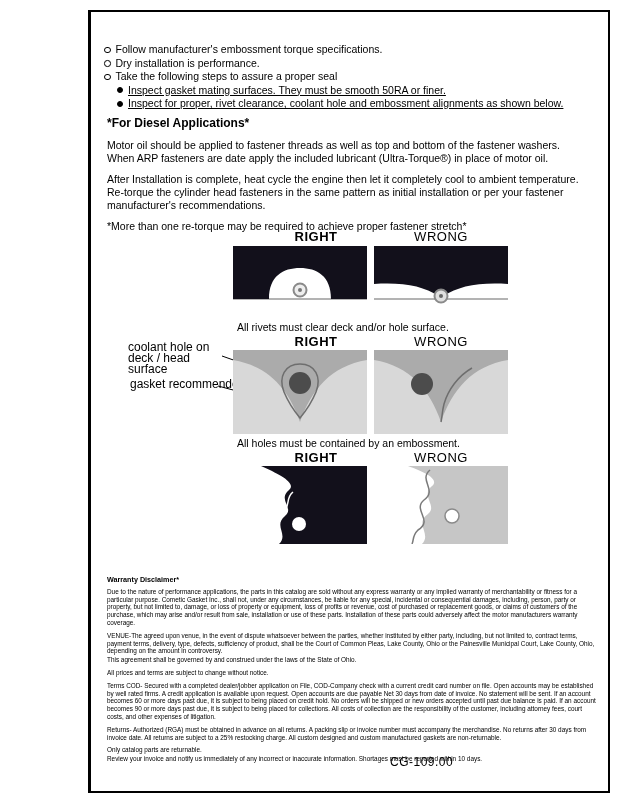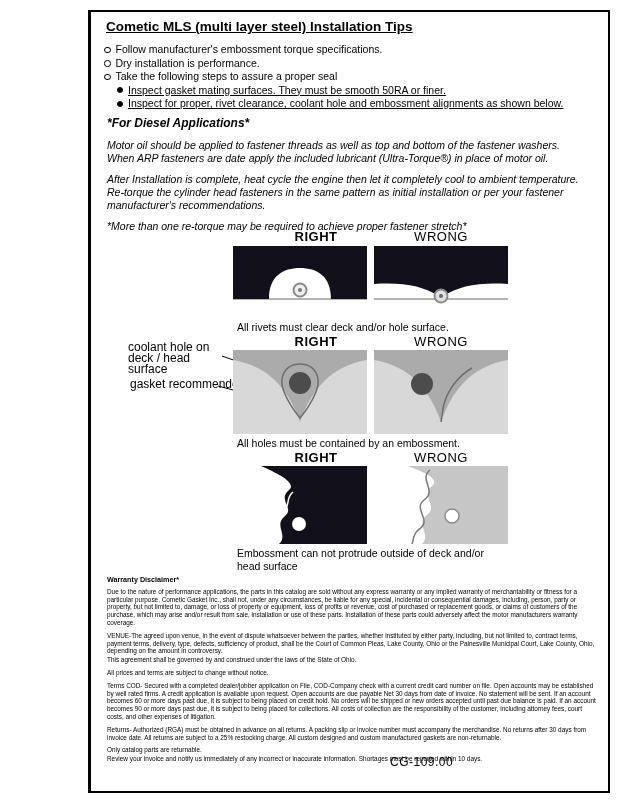--- a/index.html
+++ b/index.html
@@ -6,21 +6,21 @@
   body{width:618px;height:800px;background:#ffffff;font-family:"Liberation Sans",sans-serif;color:#000;}
   .page{position:relative;width:618px;height:800px;background:#fff;overflow:hidden;}
   .abs{position:absolute;}
   .frame{left:88px;top:10px;width:517px;height:779px;border:2px solid #000;border-left-width:3px;}
   .title{left:106px;top:19px;font-size:13.5px;font-weight:bold;text-decoration:underline;white-space:nowrap;}
   .bullets{left:104px;top:43px;width:484px;font-size:10.5px;line-height:12.5px;}
   .bl{display:flex;margin-bottom:1px;}
   .bl.sub{margin-left:13px;text-decoration:underline;}
   .marker{flex:0 0 auto;width:4.5px;height:4.5px;border:1px solid #000;border-radius:50%;margin:3.5px 5px 0 0;}
   .marker.filled{background:#000;width:4px;height:4px;}
-  .diesel{left:107px;top:117px;width:476px;font-size:10.5px;line-height:13px;font-style:italic;}
+  .diesel{left:107px;top:117px;width:476px;font-size:10.5px;line-height:13px;}
   .diesel h2{font-size:12px;margin:0 0 9px 0;}
   .diesel p{margin:0 0 8px 0;}
   .dlabel{width:134px;text-align:center;font-size:13px;letter-spacing:0.5px;}
   .lc1{left:249px;font-weight:bold;} .lc2{left:374px;}
   .lr1{top:229px;} .lr2{top:334px;} .lr3{top:450px;}
   .panel{width:134px;font-size:0;line-height:0;}
   .pc1{left:233px;} .pc2{left:374px;}
   .pr1{top:246px;} .pr2{top:350px;} .pr3{top:466px;}
   .caption{font-size:10.5px;line-height:12.5px;}
   .cap1{left:237px;top:321px;} .cap2{left:237px;top:437px;} .cap3{left:237px;top:547px;width:262px;}
@@ -34,21 +34,20 @@
   .warranty p.tight{margin-bottom:1px;}
   .code{left:390px;top:755px;font-size:12px;letter-spacing:0.5px;}
 </style>
 </head>
 <body>
 
 <div class="page">
 
   <div class="abs frame"></div>
 
-  <div class="abs title">Cometic MLS (multi layer steel) Installation Tips</div>
 
   <div class="abs bullets">
     <div class="bl">
       <span class="marker"></span>
       <span>Follow manufacturer's embossment torque specifications.</span>
     </div>
     <div class="bl">
       <span class="marker"></span>
       <span>Dry installation is performance.</span>
     </div>
@@ -136,21 +135,20 @@
     </svg>
   </div>
   <div class="abs panel pc2 pr3">
     <svg width="134" height="78" viewBox="0 0 134 78">
       <rect width="134" height="78" fill="#ffffff"></rect>
       <path d="M34 0 H134 V78 H48 C58 68 40 58 54 48 C64 40 46 30 58 20 C66 13 50 6 34 0 Z" fill="#c6c6c6"></path>
       <path d="M56 4 C44 14 64 24 50 34 C38 44 60 54 44 64 C38 70 40 74 38 78" fill="none" stroke="#7a7a7a" stroke-width="1.5"></path>
       <circle cx="78" cy="50" r="7" fill="#ffffff" stroke="#8a8a8a" stroke-width="1.5"></circle>
     </svg>
   </div>
-  <div class="abs caption cap3">Embossment can not protrude outside of deck and/or head surface</div>
 
   <div class="abs warranty">
     <h3>Warranty Disclaimer*</h3>
     <p>Due to the nature of performance applications, the parts in this catalog are sold without any express warranty or any implied warranty of merchantability or fitness for a particular purpose.  Cometic Gasket Inc., shall not, under any circumstances, be liable for any special, incidental or consequential damages, including, person, party or property, but not limited to, damage, or loss of property or equipment, loss of profits or revenue, cost of purchased or replacement goods, or claims of customers of the purchase, which may arise and/or result from sale, installation or use of these parts.  Installation of these parts could adversely affect the motor manufacturers warranty coverage.</p>
     <p class="tight">VENUE-The agreed upon venue, in the event of dispute whatsoever between the parties, whether instituted by either party, including, but not limited to, contract terms, payment terms, delivery, type, defects, sufficiency of product, shall be the Court of Common Pleas, Lake County, Ohio or the Painesville Municipal Court, Lake County, Ohio, depending on the amount in controversy.</p>
     <p>This agreement shall be governed by and construed under the laws of the State of Ohio.</p>
     <p>All prices and terms are subject to change without notice.</p>
     <p>Terms COD- Secured with a completed dealer/jobber application on File, COD-Company check with a current credit card number on file.  Open accounts may be established by well rated firms.  A credit application is available upon request.  Open accounts are due payable Net 30 days from date of invoice.  No statement will be sent.  If an account becomes 60 or more days past due, it is subject to being placed on credit hold.  No orders will be shipped or new orders accepted until past due balance is paid.  If an account becomes 90 or more days past due, it is subject to being placed for collections.  All costs of collection are the responsibility of the customer, including attorney fees, court costs, and other expenses of litigation.</p>
     <p>Returns- Authorized (RGA) must be obtained in advance on all returns.  A packing slip or invoice number must accompany the merchandise.  No returns after 30 days from invoice date.  All returns are subject to a 25% restocking charge.  All custom designed and custom manufactured gaskets are non-returnable.</p>
     <p class="tight">Only catalog parts are returnable.</p>

